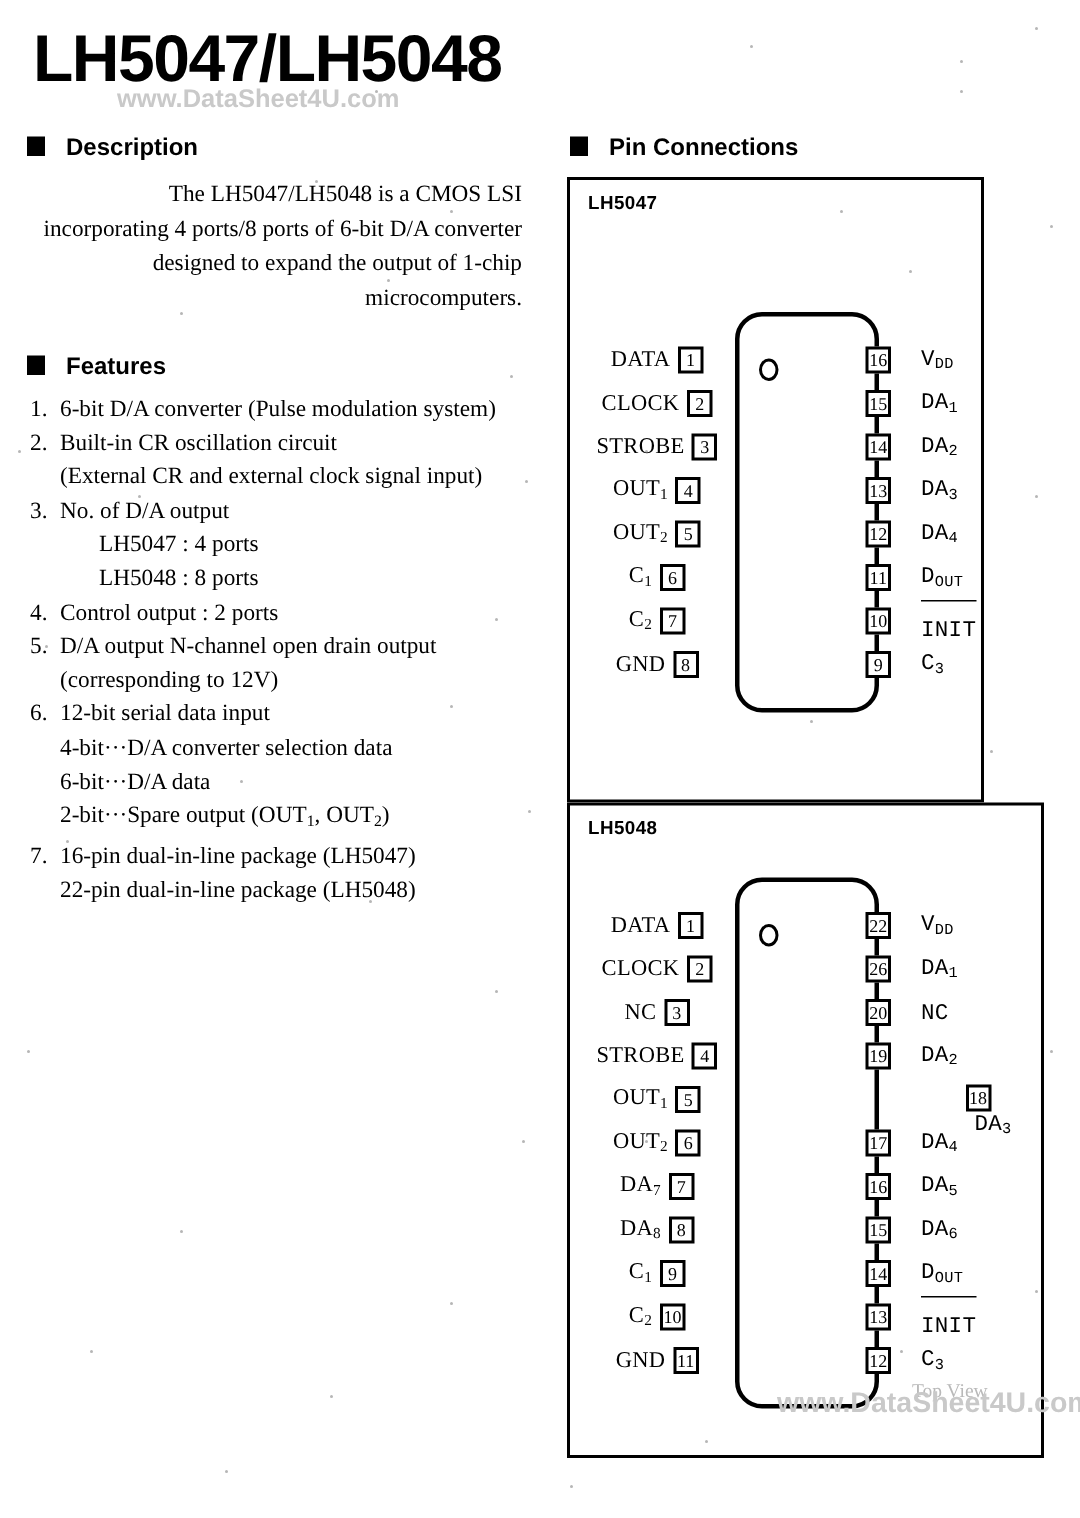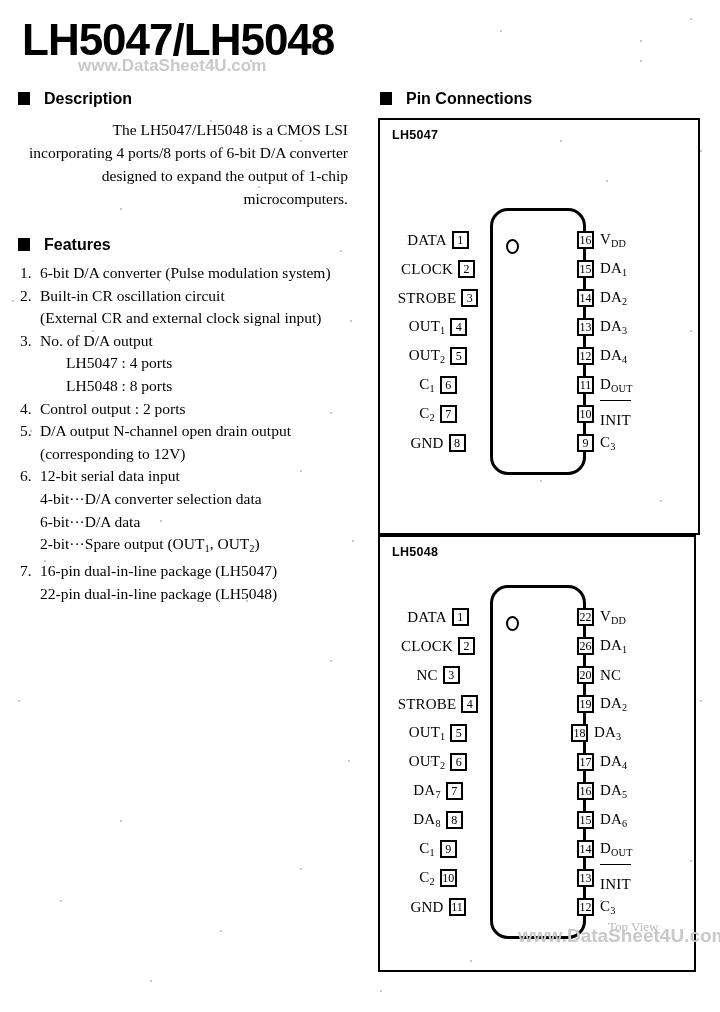--- a/index.html
+++ b/index.html
@@ -130,21 +130,21 @@
   sub { font-size: 0.68em; vertical-align: -0.25em; }
 
   
   .pin-panel {
     position: absolute;
     left: 378px;
     border: 2px solid #000;
     background: #fff;
     box-sizing: border-box;
   }
-  .panel-47 { top: 118px; width: 322px; height: 417px; }
+  .panel-47 { top: 118px; width: 278px; height: 417px; }
   .panel-48 { top: 535px; width: 318px; height: 437px; }
 
   .panel-label {
     position: absolute;
     left: 12px;
     top: 8px;
     font-family: "Liberation Sans", sans-serif;
     font-weight: bold;
     font-size: 12.5px;
     letter-spacing: 0.3px;
@@ -207,22 +207,23 @@
   .pin-left .pin-name {
     font-size: 15px;
     margin-right: 5px;
     letter-spacing: 0.2px;
   }
   .pin-right {
     justify-content: flex-start;
   }
   .pin-right .pin-name {
     font-size: 15px;
-    margin-left: 6px;
+    margin-left: 20px;
     letter-spacing: 0.2px;
+    font-family: Liberation Mono, monospace;
   }
   .ovl {
     border-top: 1.6px solid #000;
     padding-top: 12px;
     display: inline-block;
     line-height: 1.05;
   }
 
   .speck {
     position: absolute;
@@ -424,21 +425,21 @@
         <span class="pin-name">DA<sub>1</sub></span>
       </div>
       <div class="pin pin-right" style="left: 197px; top: 128px; width: 120px;">
         <span class="pin-box">20</span>
         <span class="pin-name">NC</span>
       </div>
       <div class="pin pin-right" style="left: 197px; top: 157px; width: 120px;">
         <span class="pin-box">19</span>
         <span class="pin-name">DA<sub>2</sub></span>
       </div>
-      <div class="pin pin-right" style="left: 191px; top: 186px; width: 120px;">
+      <div class="pin pin-right" style="left: 212px; top: 186px; width: 120px; flex-direction: column;">
         <span class="pin-box">18</span>
         <span class="pin-name">DA<sub>3</sub></span>
       </div>
       <div class="pin pin-right" style="left: 197px; top: 215px; width: 120px;">
         <span class="pin-box">17</span>
         <span class="pin-name">DA<sub>4</sub></span>
       </div>
       <div class="pin pin-right" style="left: 197px; top: 244px; width: 120px;">
         <span class="pin-box">16</span>
         <span class="pin-name">DA<sub>5</sub></span>

